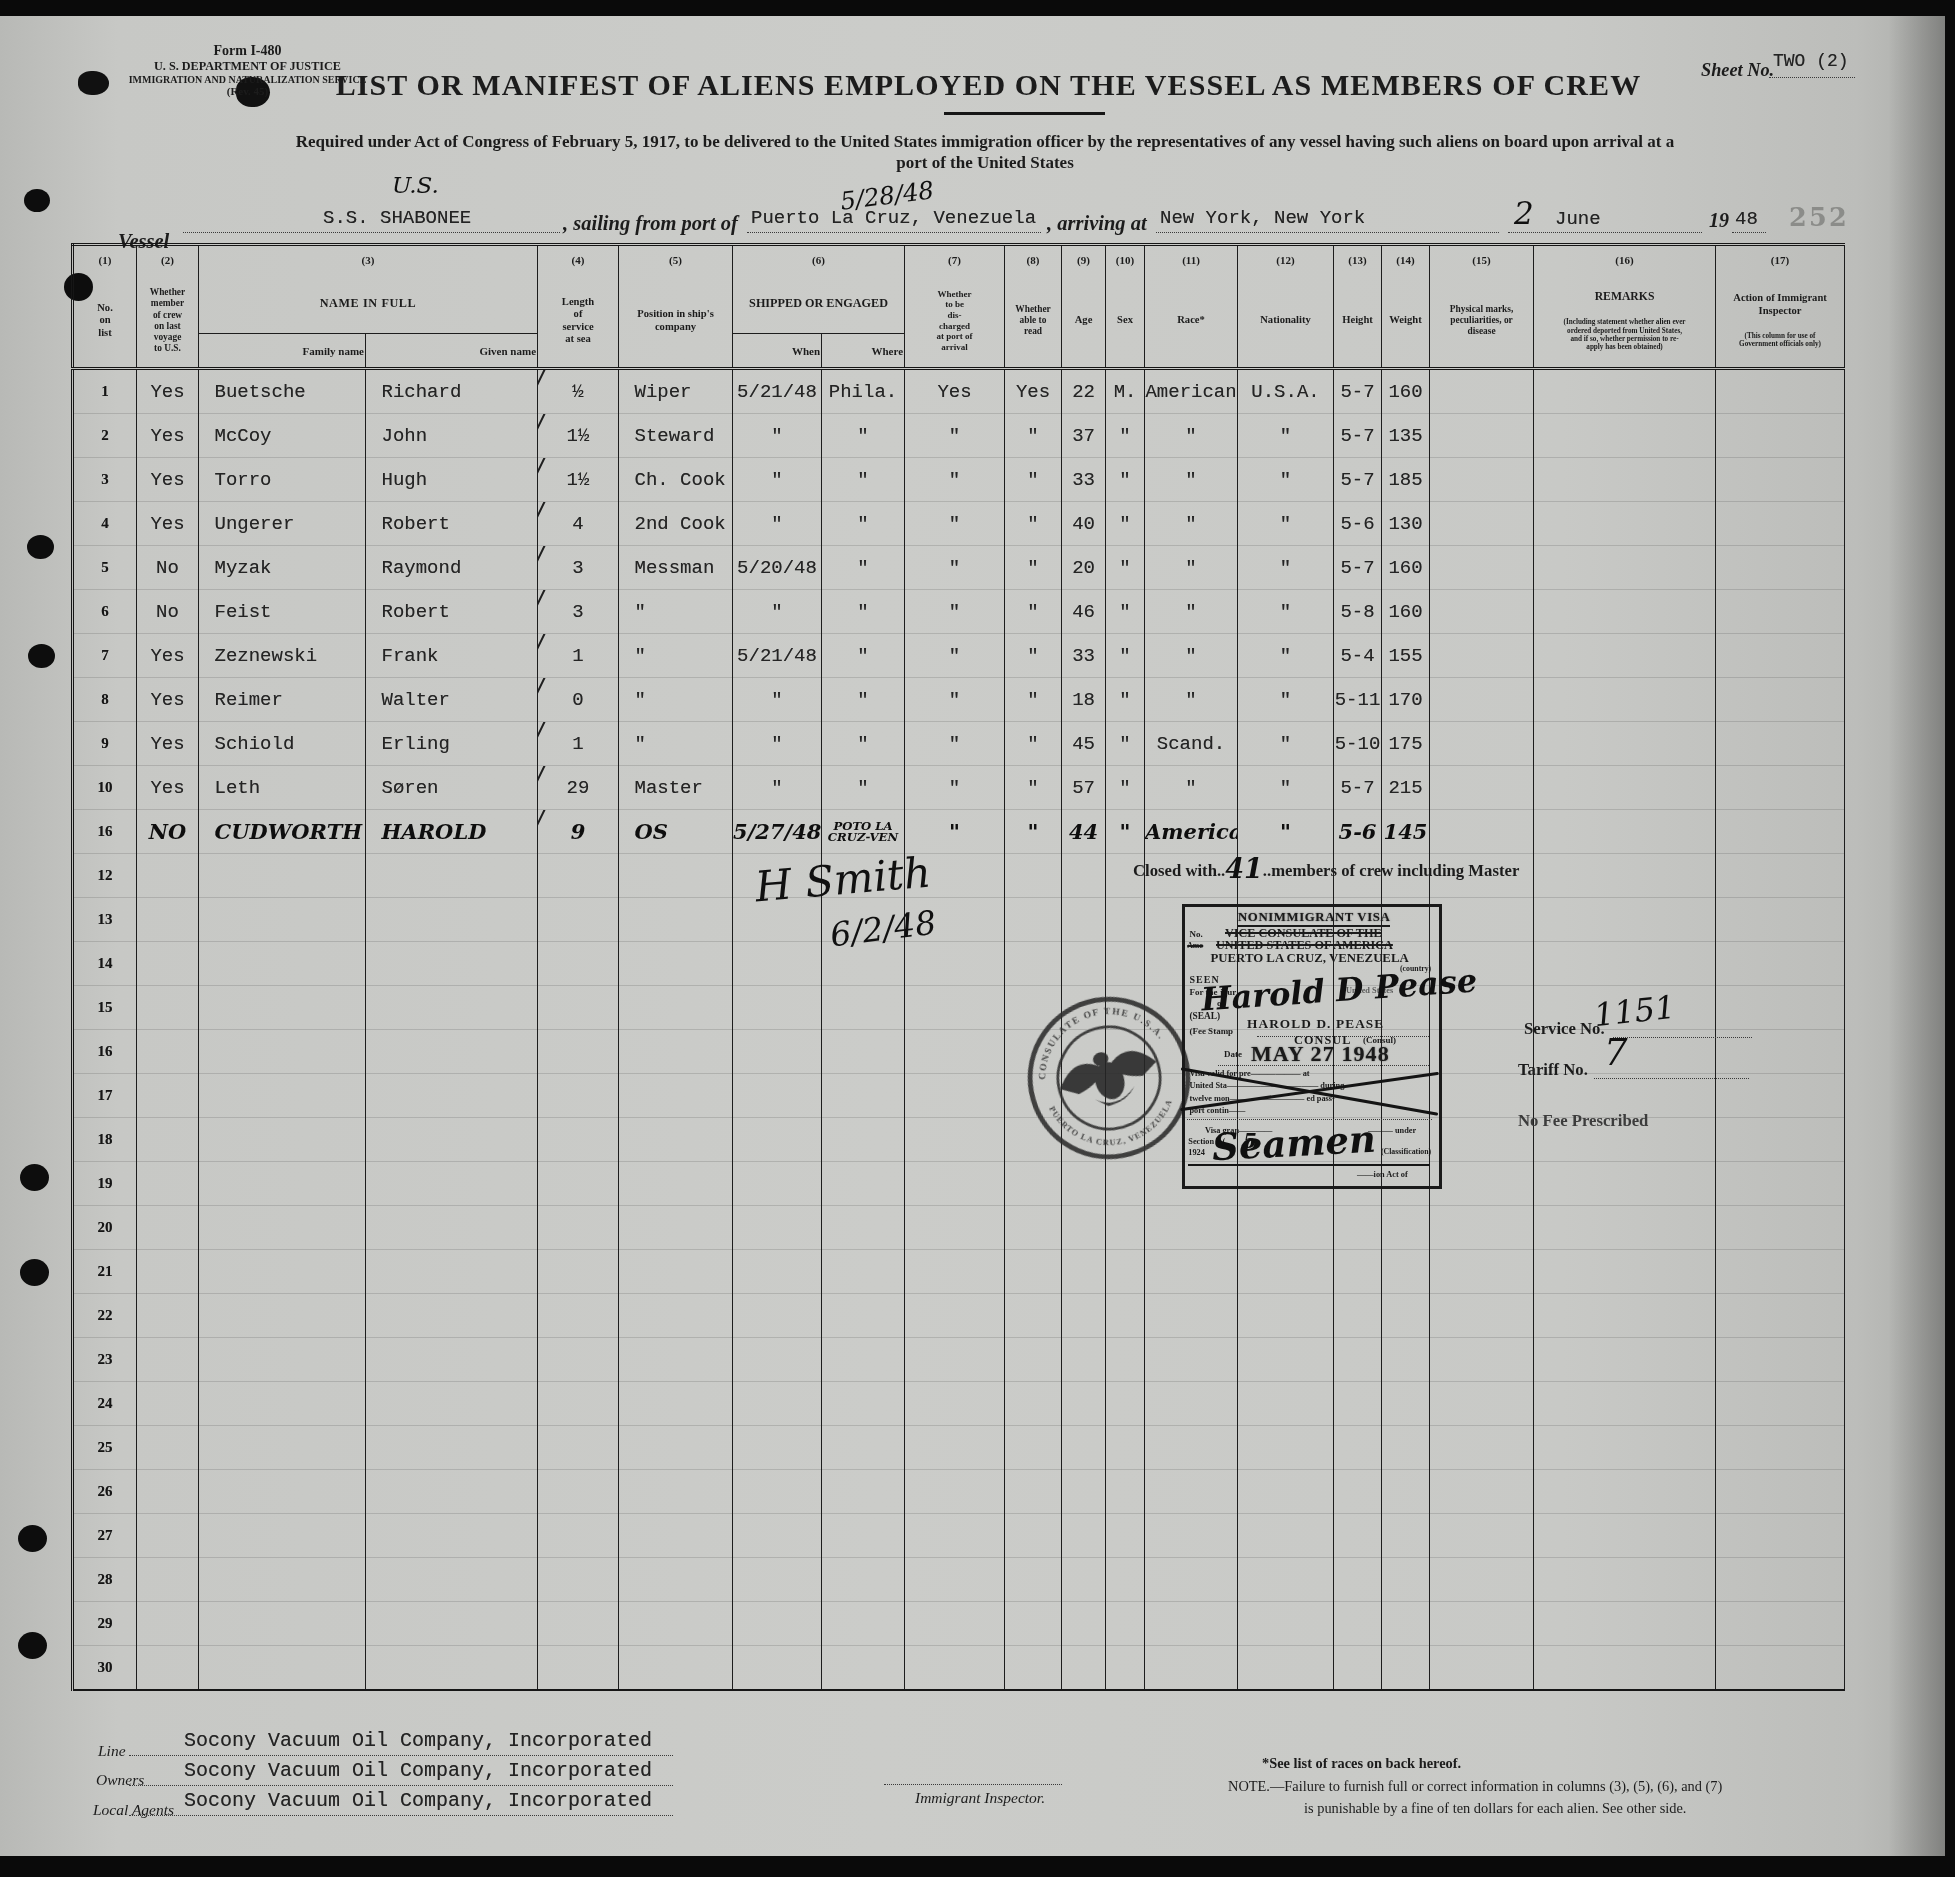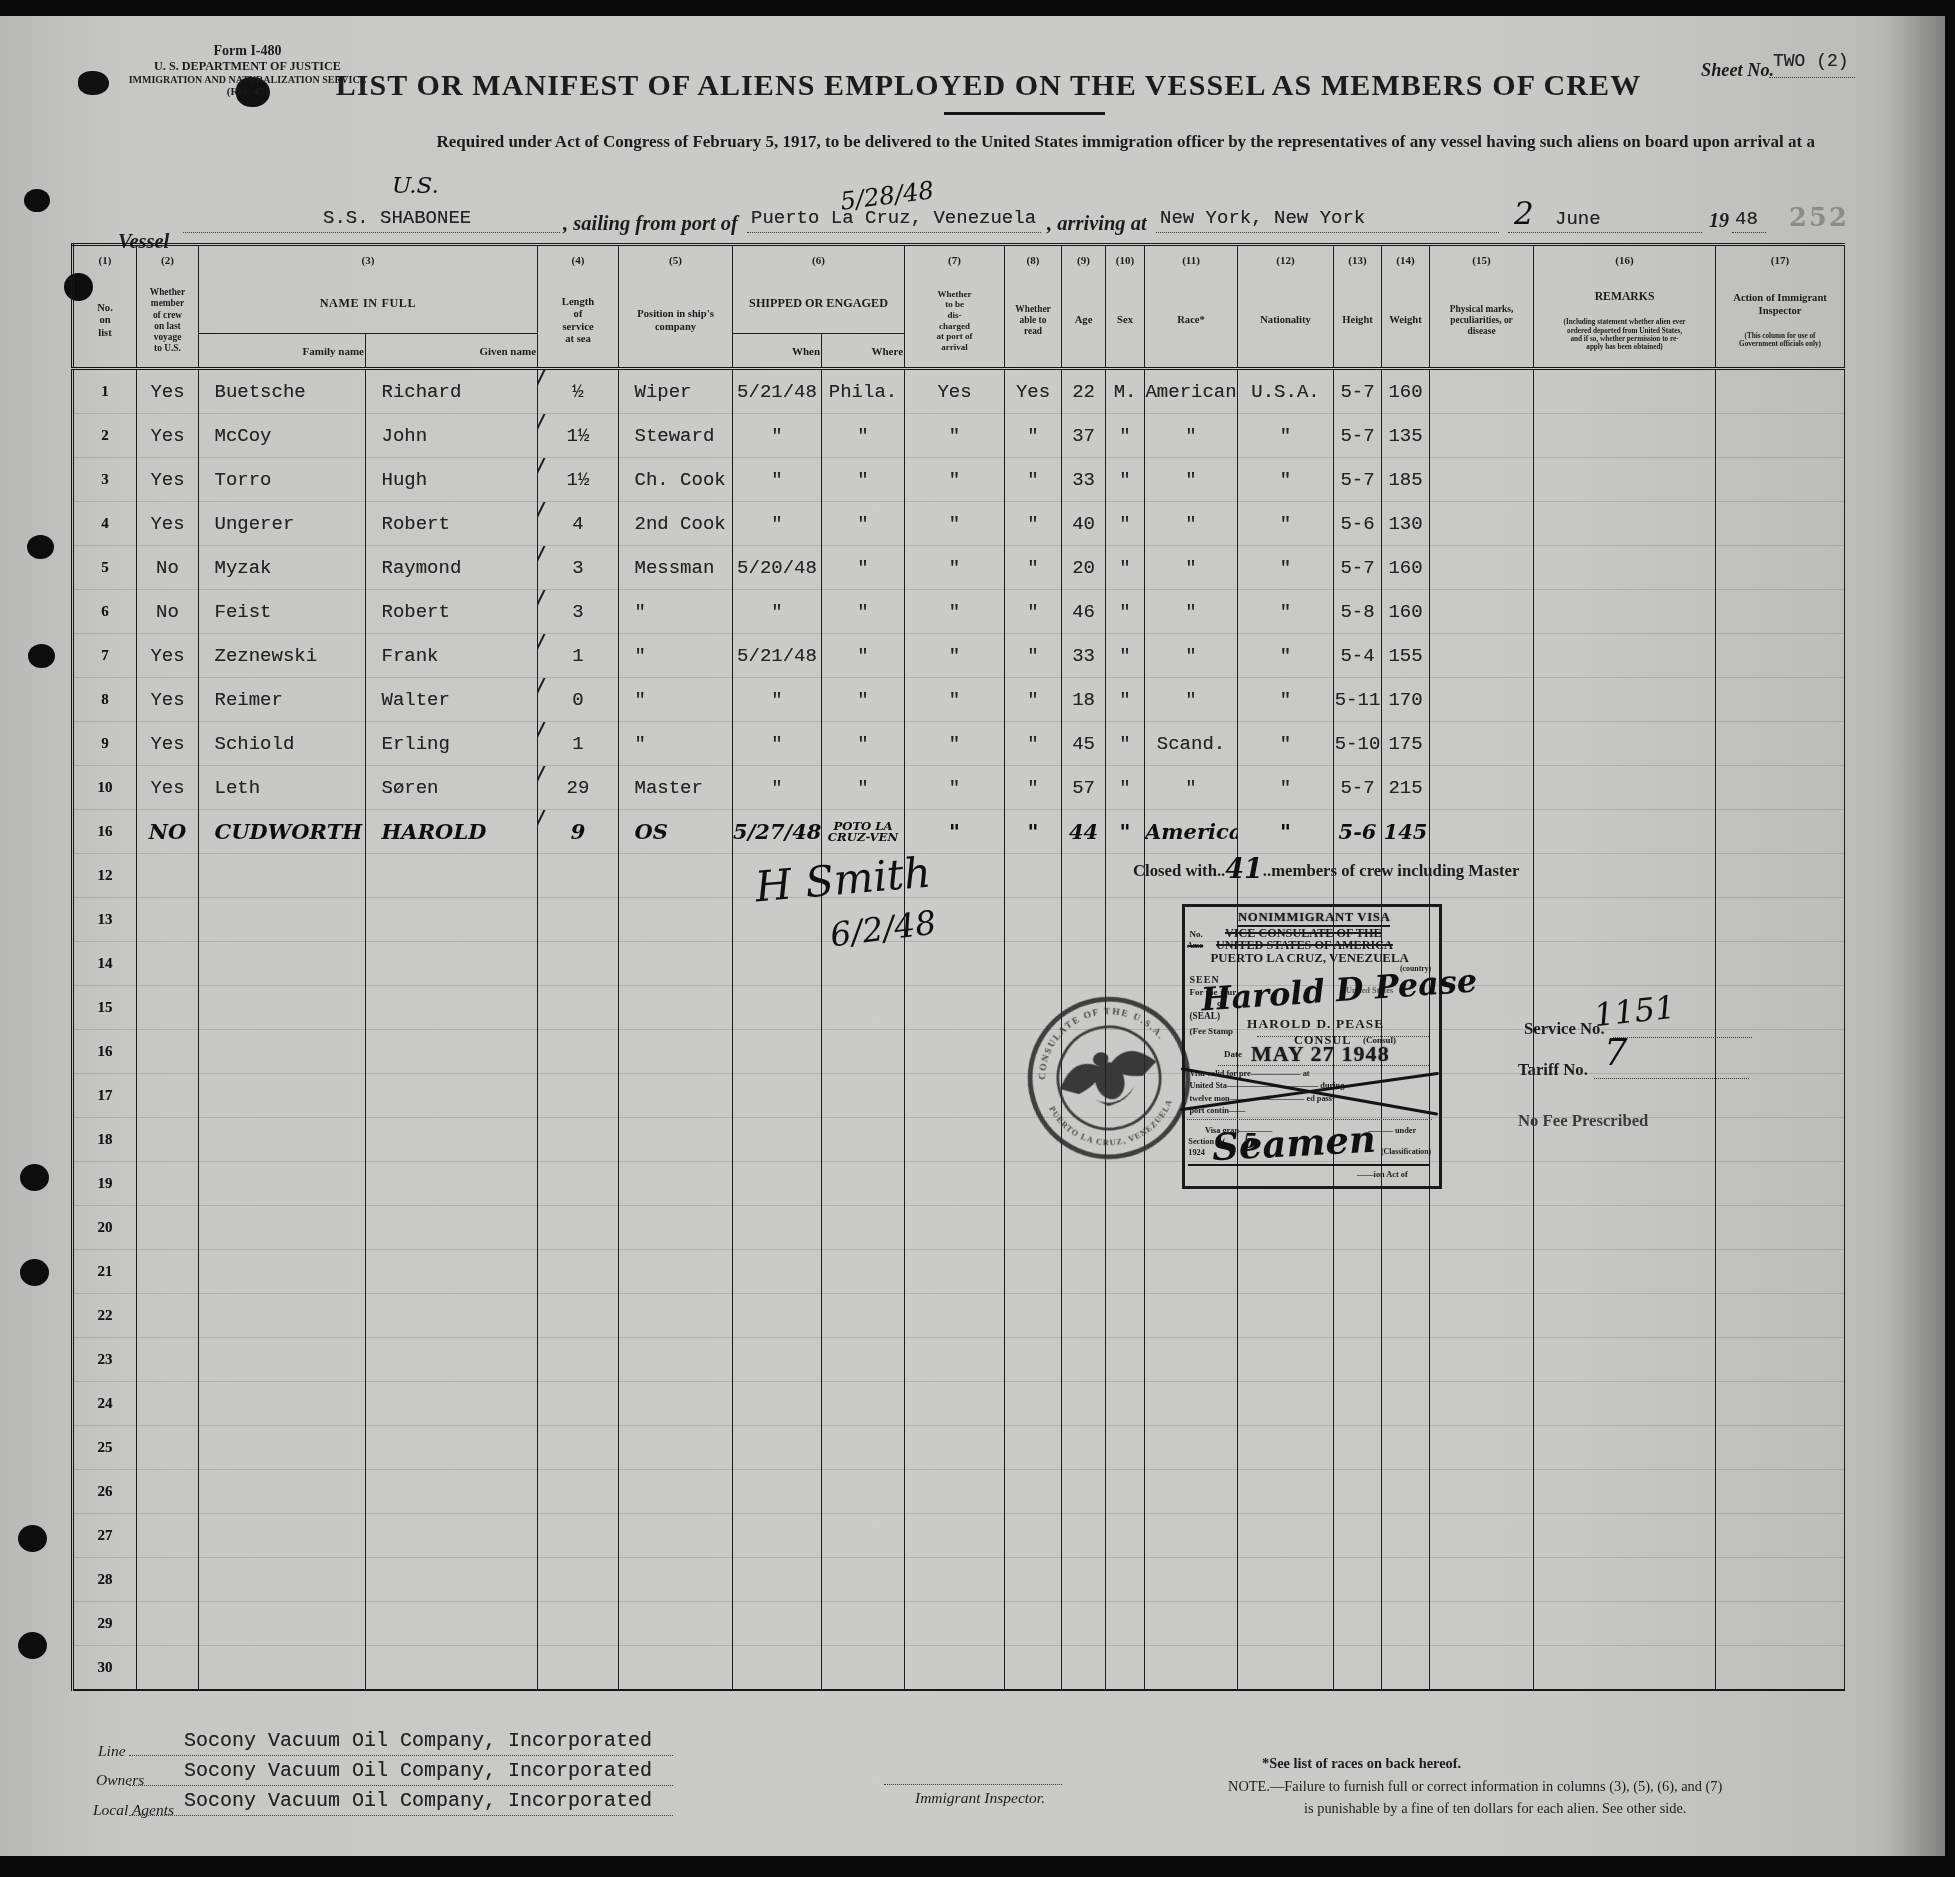--- a/index.html
+++ b/index.html
@@ -77,21 +77,22 @@
     <div class="serifb" style="font-size:10px;">IMMIGRATION AND NATURALIZATION SERVICE</div>
     <div class="serifb" style="font-size:11px;">(Rev. 45)</div>
   </div>
 
   <div class="ital abs" style="left:1701px;top:60px;font-size:18.3px;">Sheet No.</div>
   <div class="type abs" style="left:1773px;top:51px;font-size:18px;">TWO (2)</div>
   <div class="dotline" style="left:1769px;top:77px;width:86px;"></div>
 
   <div class="abs center serifb" style="left:311px;top:68px;width:1355px;font-size:30px;letter-spacing:1.1px;">LIST OR MANIFEST OF ALIENS EMPLOYED ON THE VESSEL AS MEMBERS OF CREW</div>
   <div class="solidline" style="left:944px;top:112px;width:161px;height:3.3px;"></div>
-  <div class="abs center serifb" style="left:155px;top:132px;width:1660px;font-size:17px;text-align:right;">Required under Act of Congress of February 5, 1917, to be delivered to the United States immigration officer by the representatives of any vessel having such aliens on board upon arrival at a</div>
+  <div class="abs center serifb" style="left:155px;top:132px;width:1660px;font-size:17px;">Required under Act of Congress of February 5, 1917, to be delivered to the United States immigration officer by the representatives of any vessel having such aliens on board upon arrival at a</div>
+  <div class="abs center serifb" style="left:155px;top:153px;width:1660px;font-size:17px;">port of the United States</div>
 
   <div class="hw abs" style="left:392px;top:172px;font-size:23px;">U.S.</div>
   <div class="ital abs" style="left:118px;top:211px;font-size:20.5px;margin-top:19px;">Vessel</div>
   <div class="type abs" style="left:323px;top:207px;font-size:19px;">S.S. SHABONEE</div>
   <div class="dotline" style="left:183px;top:232px;width:377px;"></div>
   <div class="ital abs" style="left:563px;top:212px;font-size:20.5px;">, sailing from port of</div>
   <div class="hw abs" style="left:840px;top:181px;font-size:24.4px;transform:rotate(-7deg);">5/28/48</div>
   <div class="type abs" style="left:751px;top:207px;font-size:19px;">Puerto La Cruz, Venezuela</div>
   <div class="dotline" style="left:747px;top:232px;width:294px;"></div>
   <div class="ital abs" style="left:1047px;top:212px;font-size:20.5px;">, arriving at</div>

